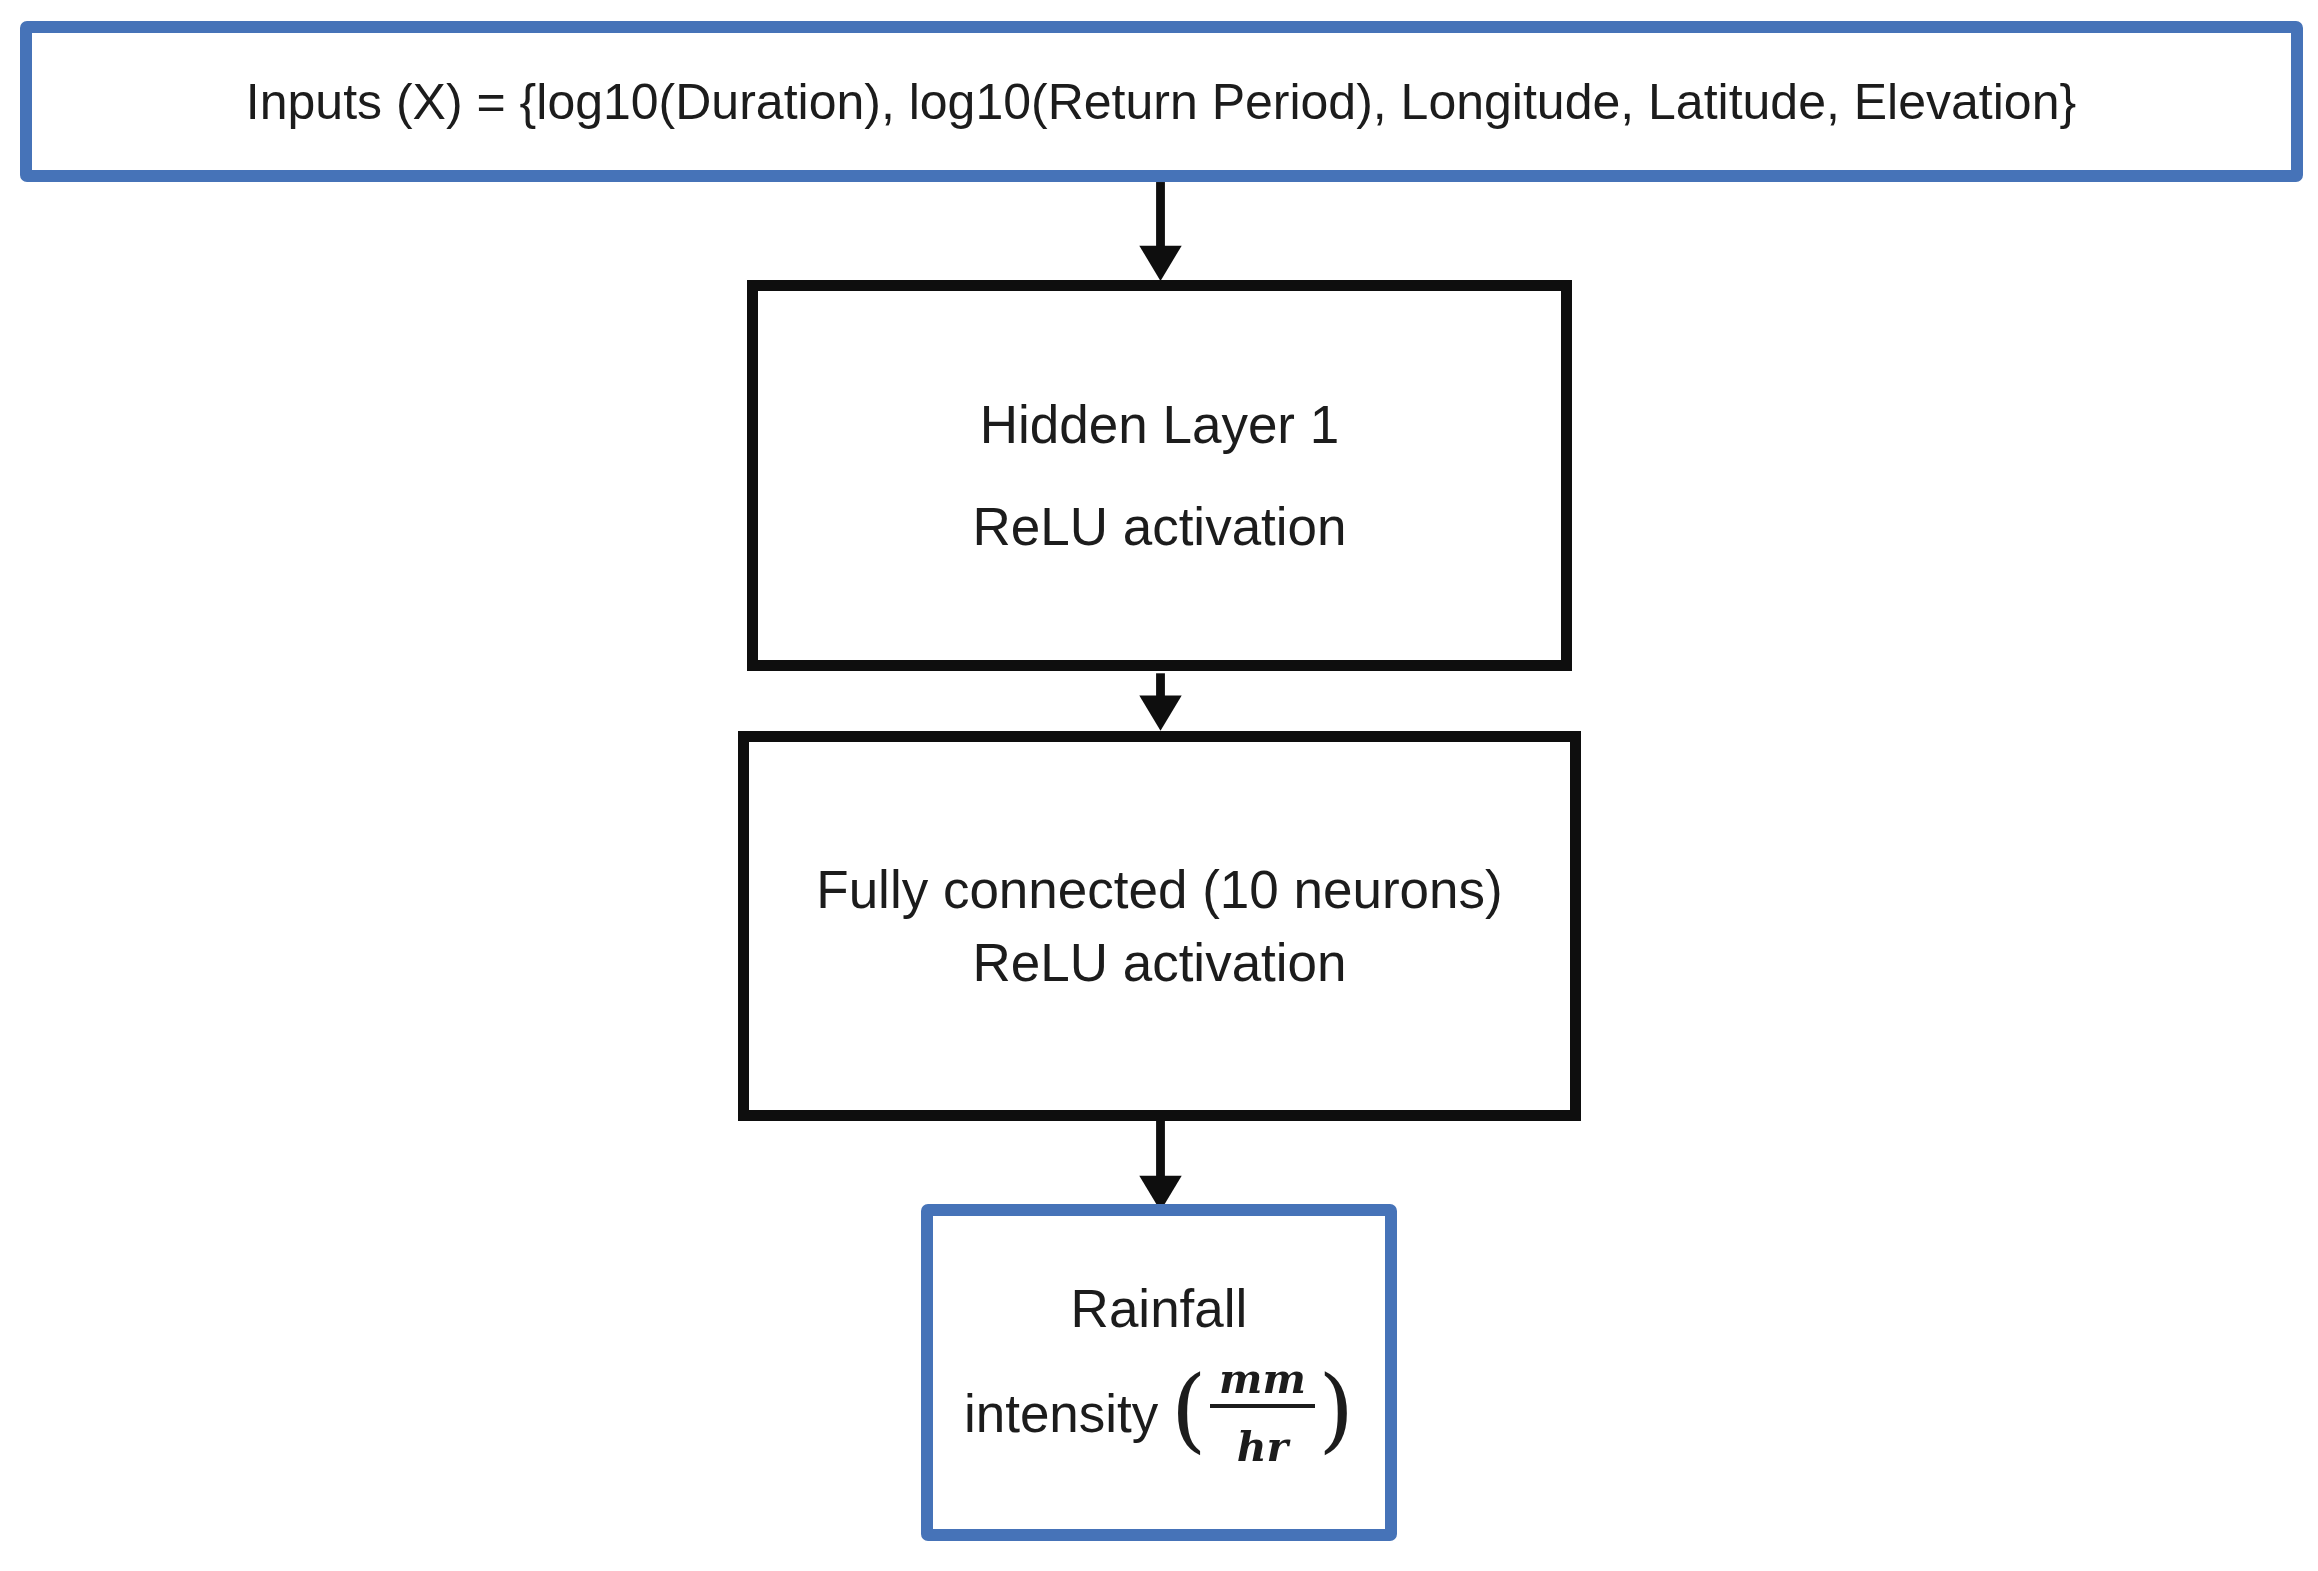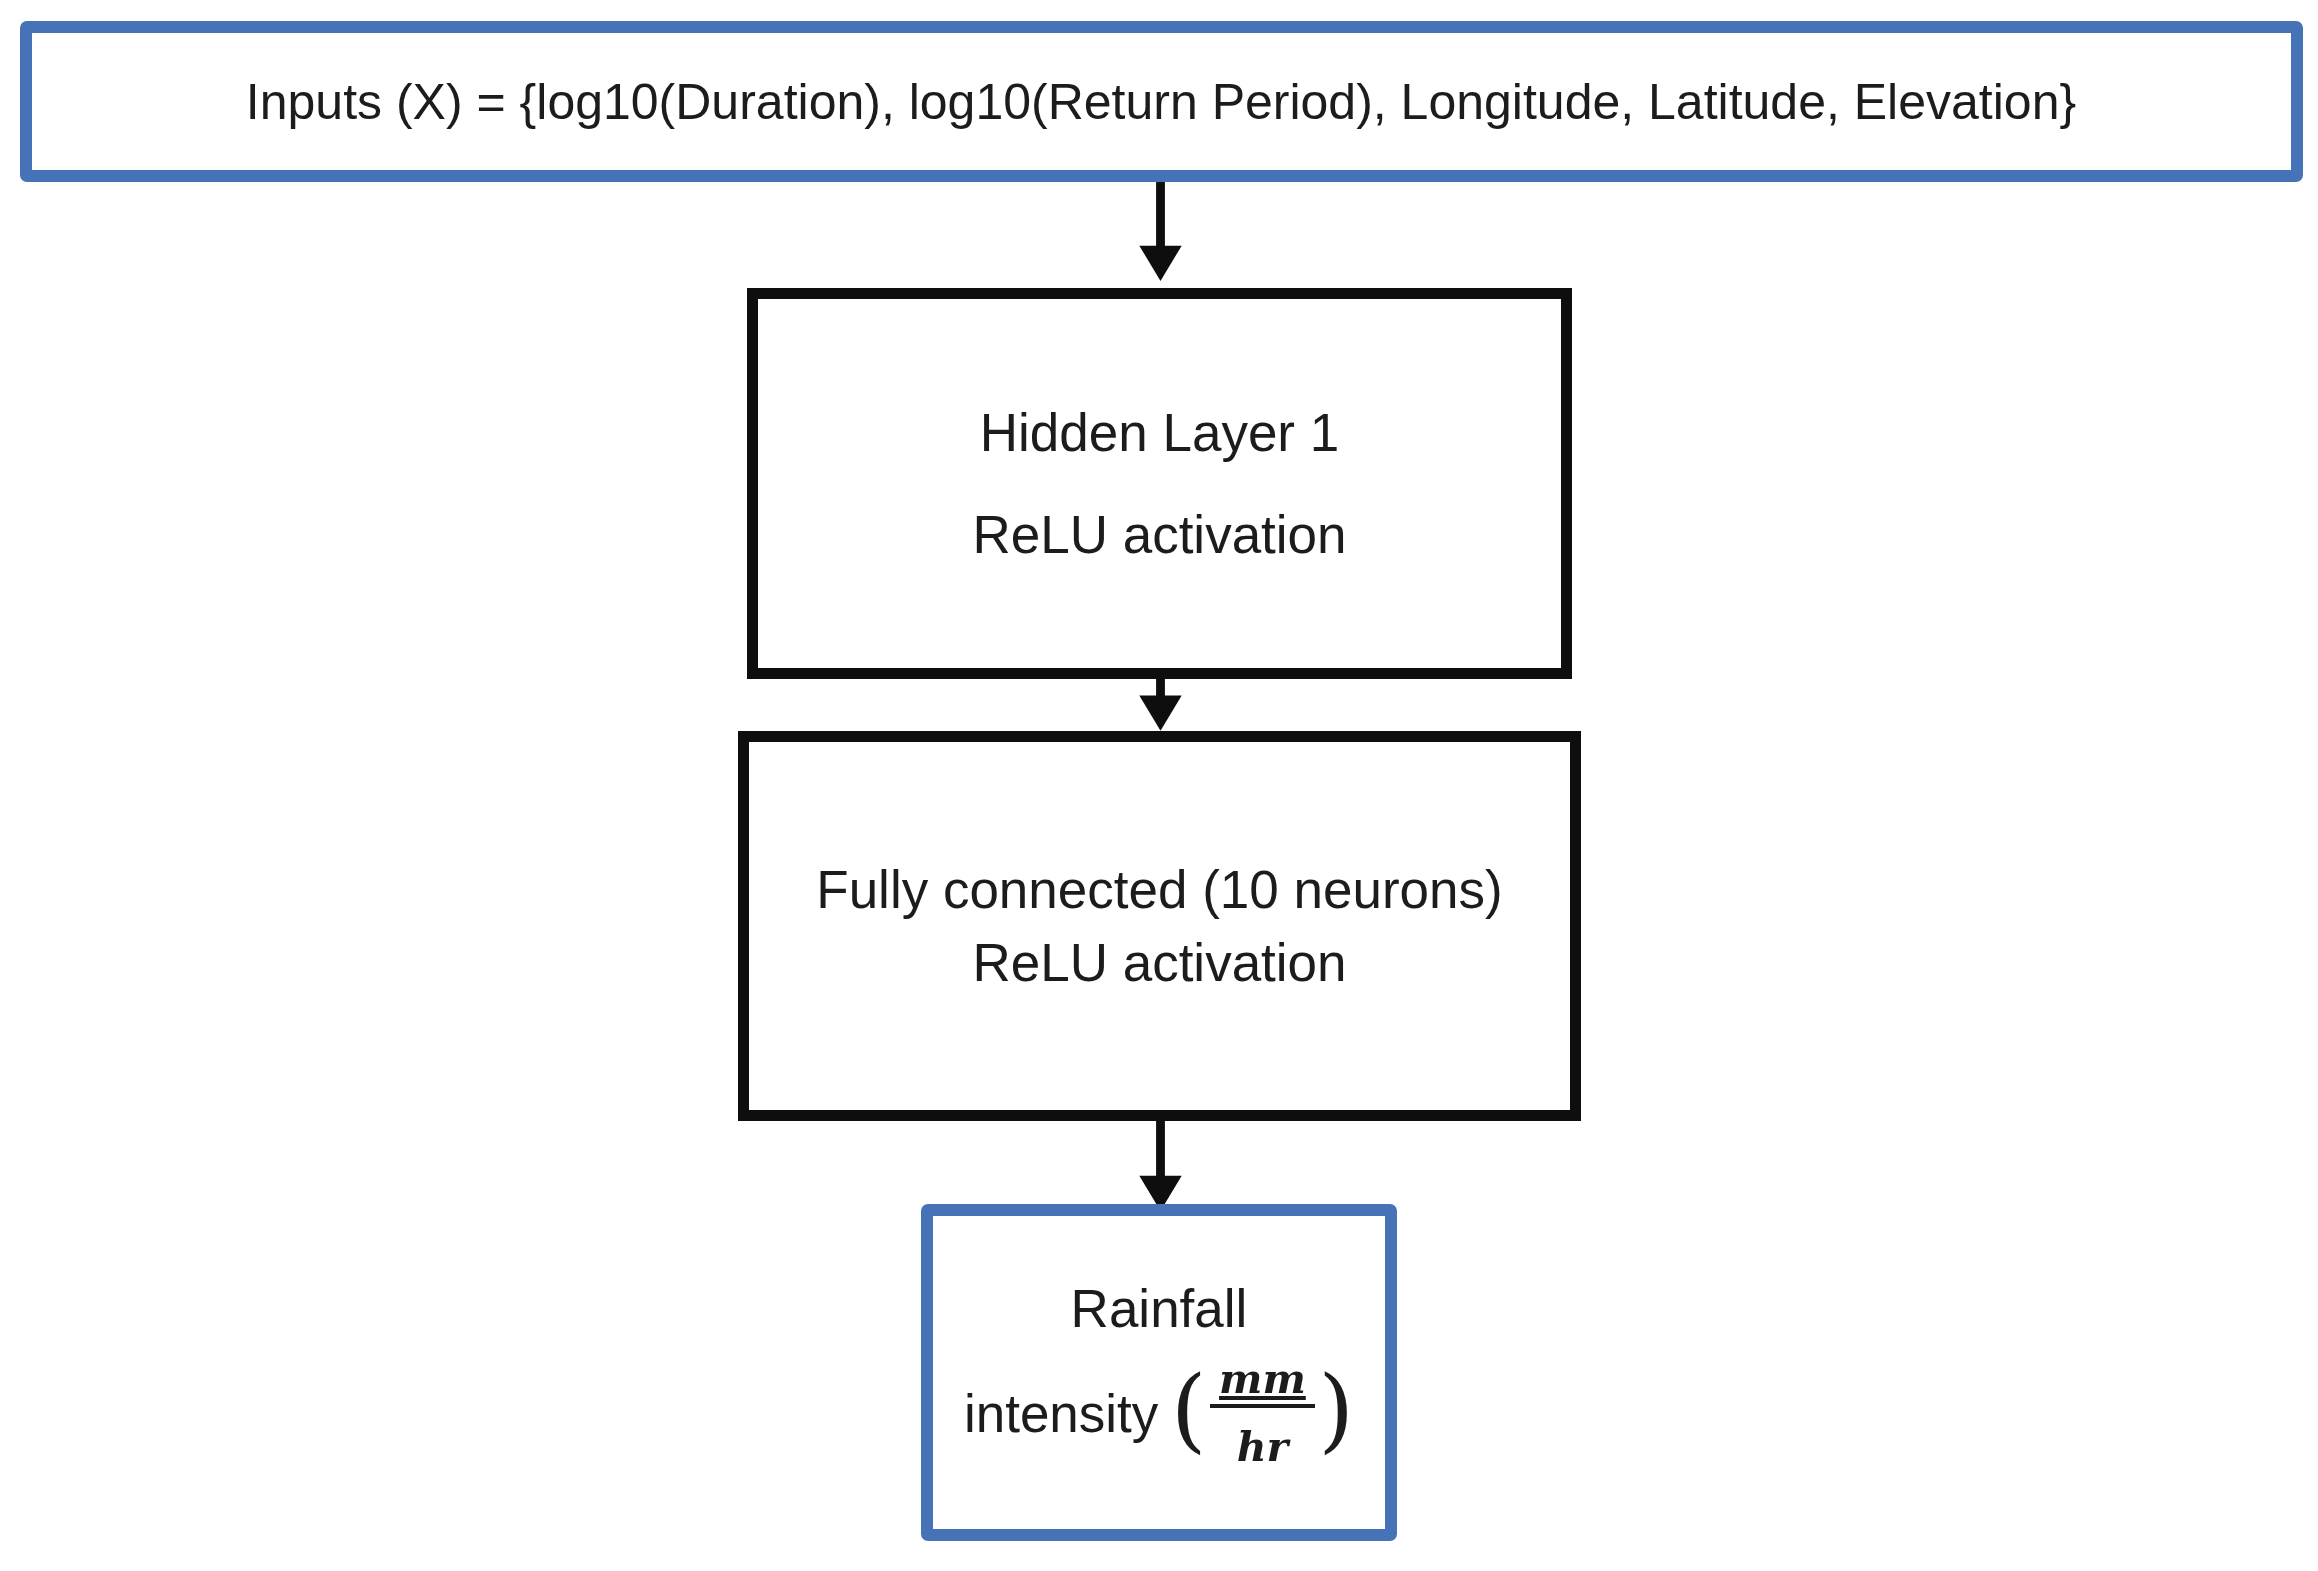--- a/index.html
+++ b/index.html
@@ -38,21 +38,21 @@
     top: 21px;
     width: 2283px;
     height: 161px;
   }
   .input-node .line {
     font-size: 50px;
     white-space: nowrap;
   }
   .hidden1-node {
     left: 747px;
-    top: 288px;
+    top: 280px;
     width: 825px;
     height: 391px;
     gap: 28px;
   }
   .hidden2-node {
     left: 738px;
     top: 731px;
     width: 843px;
     height: 390px;
   }
@@ -96,21 +96,20 @@
     font-family: "DejaVu Serif", serif;
     font-style: italic;
     font-weight: bold;
     font-size: 41px;
     line-height: 1.08;
     margin: 0 3.5px;
   }
   .frac .num {
     border-bottom: 4.4px solid var(--text-color, #1c1c1c);
     padding: 0 8.9px 3.5px 8.9px;
-    text-decoration: underline;
   }
   .frac .den {
     padding-top: 17px;
   }
   .arrow {
     position: absolute;
     display: block;
   }
   .arrow line {
     stroke: var(--box-black, #0e0e0e);

